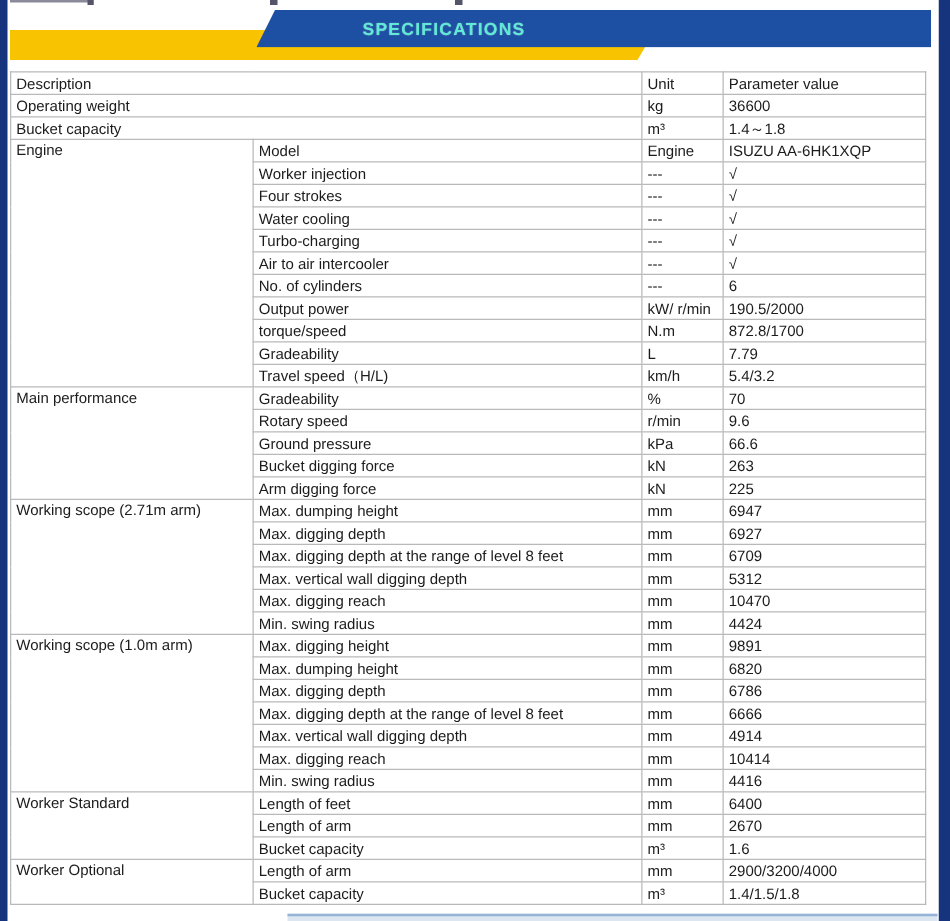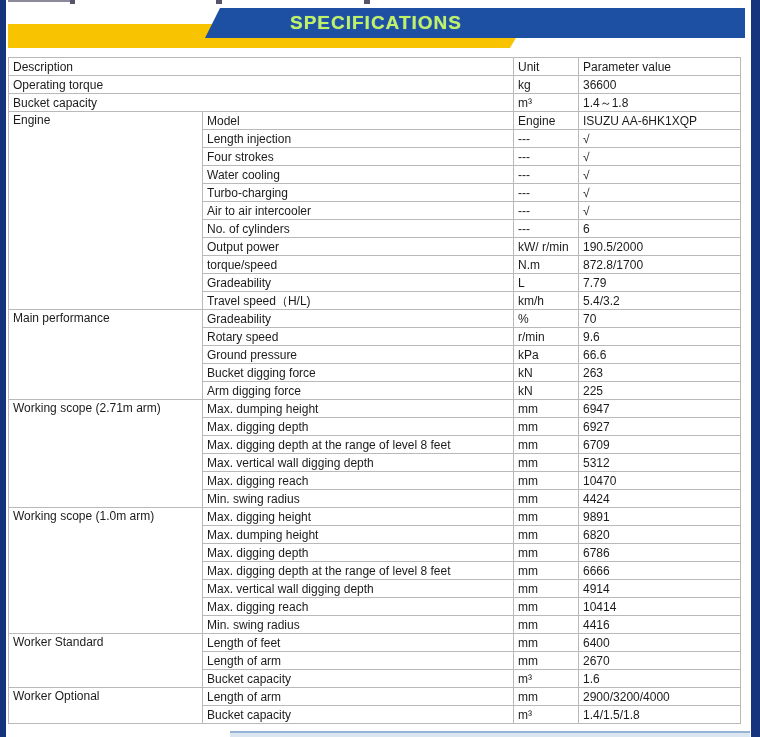--- a/index.html
+++ b/index.html
@@ -29,21 +29,21 @@
     background: var(--yellow, #F8C301);
     clip-path: polygon(0 0, 100% 0, calc(100% - 14px) 100%, 0 100%);
   }
   .banner-blue {
     position: absolute; left: 205px; top: 8px; width: 540px; height: 30px;
     background: var(--blue, #1D4FA2);
     clip-path: polygon(15px 0, 100% 0, 100% 100%, 0 100%);
     display: flex; align-items: center;
   }
   .banner-title {
-    color: #bef264; font-weight: bold; font-size: 19px;
+    color: #5eead4; font-weight: bold; font-size: 14px;
     letter-spacing: 1px; padding-left: 85px;
     text-shadow: 0 0 1px rgba(230,230,240,0.6);
   }
 
   .spec-table {
     position: absolute; left: 8px; top: 57px; width: 732px;
     border-collapse: collapse; table-layout: fixed;
     font-size: 12px; color: #1b1b1b; padding-left: 23px;
   }
   .spec-table td {
@@ -82,37 +82,37 @@
     <col style="width:65px">
     <col style="width:162px">
   </colgroup>
   <tbody id="spec-body">
       <tr>
         <td colspan="2">Description</td>
         <td>Unit</td>
         <td>Parameter value</td>
       </tr>
       <tr>
-        <td colspan="2">Operating torque</td>
+        <td colspan="2">Operating weight</td>
         <td>kg</td>
         <td>36600</td>
       </tr>
       <tr>
         <td colspan="2">Bucket capacity</td>
         <td>m³</td>
         <td>1.4～1.8</td>
       </tr>
       <tr>
         <td rowspan="11" class="section-label">Engine</td>
         <td>Model</td>
         <td>Engine</td>
         <td>ISUZU AA-6HK1XQP</td>
       </tr>
       <tr>
-        <td>Length injection</td>
+        <td>Worker injection</td>
         <td>---</td>
         <td>√</td>
       </tr>
       <tr>
         <td>Four strokes</td>
         <td>---</td>
         <td>√</td>
       </tr>
       <tr>
         <td>Water cooling</td>

